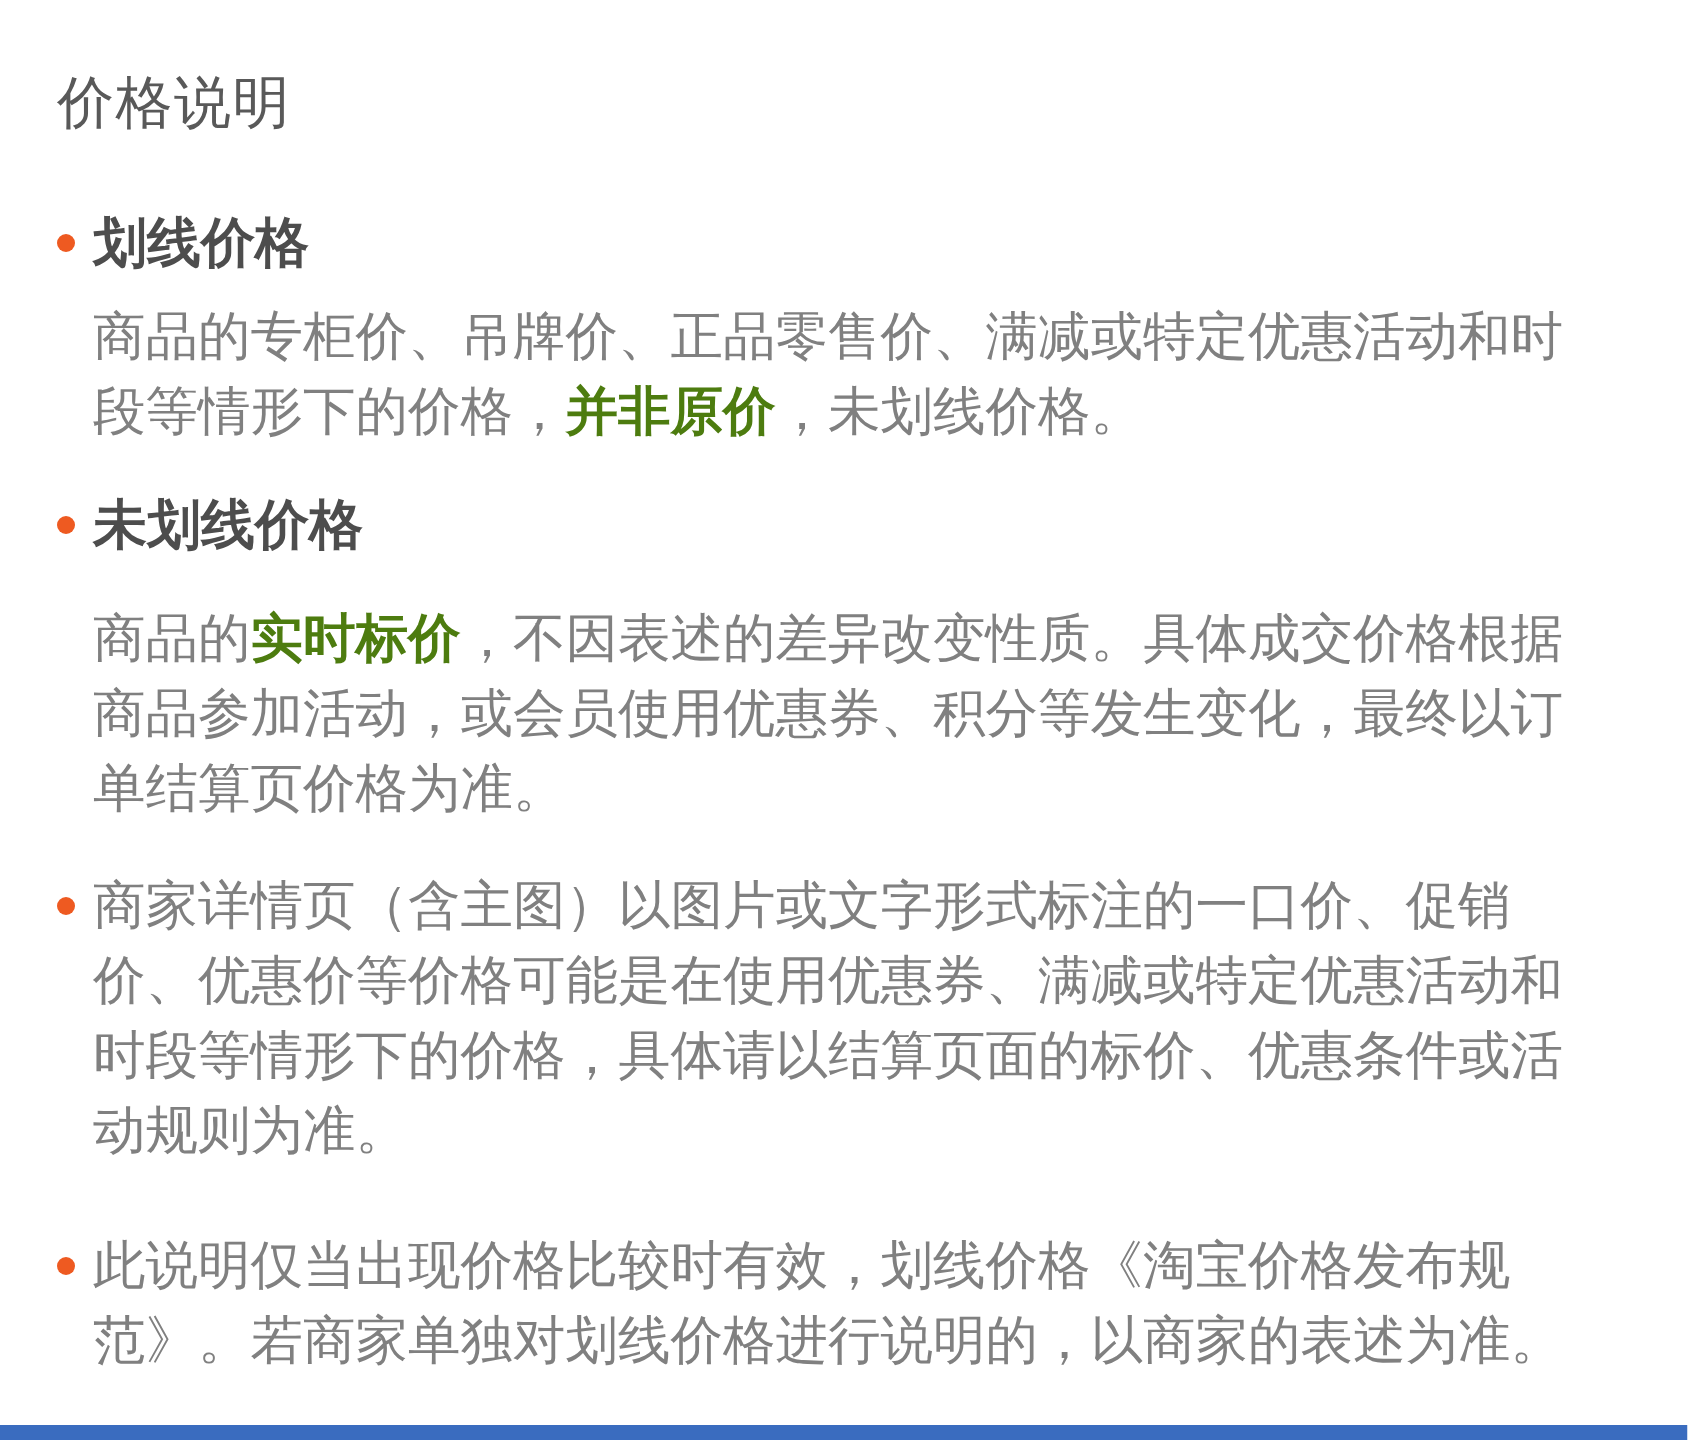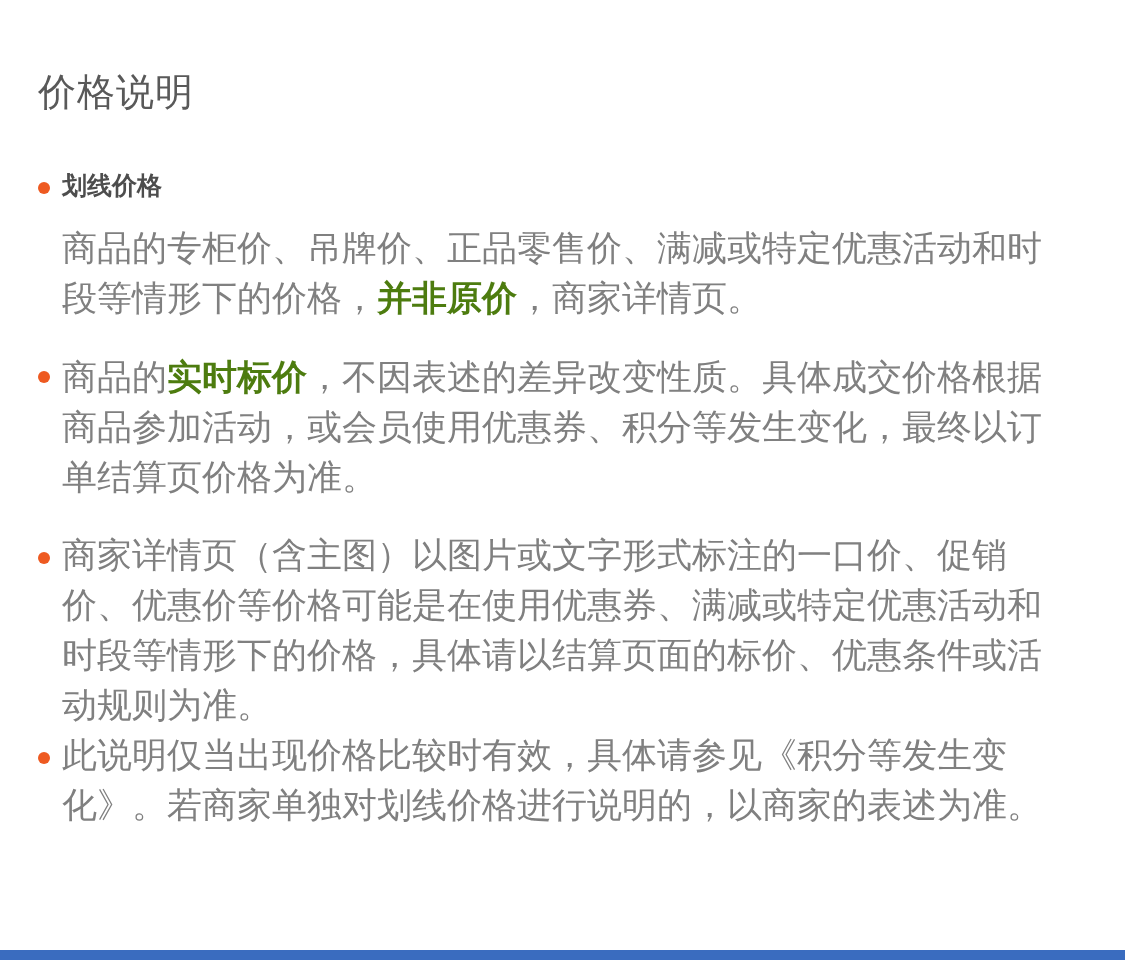--- a/index.html
+++ b/index.html
@@ -8,22 +8,21 @@
     background: #ffffff;
   }
   body {
     width: 1125px;
     height: 960px;
     position: relative;
     overflow: hidden;
     font-family: "Liberation Sans", "DejaVu Sans", sans-serif;
   }
   .page {
-    padding: 72px 0 0 38px;
-    font-family: Liberation Mono, monospace;
+    padding: 46px 0 0 38px;
   }
   .title {
     margin: 0 0 48px 0;
     font-size: 38px;
     line-height: 46px;
     font-weight: 400;
     color: #595959;
     letter-spacing: 1px;
   }
   .item {
@@ -36,73 +35,74 @@
     left: 0;
     width: 12px;
     height: 12px;
     border-radius: 50%;
     background: #ee5a21;
   }
   .dot-heading { top: 16px; }
   .dot-para    { top: 19px; }
   .heading {
     margin: 0 0 16px 0;
-    font-size: 25px;
+    font-size: 36px;
     line-height: 44px;
     font-weight: 700;
     color: #4d4d4d;
   }
   .para {
     margin: 0;
     font-size: 35px;
     line-height: 50px;
     color: #808080;
     line-break: strict;
     overflow-wrap: normal;
     text-align: left;
   }
   .para strong {
     font-weight: 700;
     color: #4d7c0f;
   }
   #sec-strikethrough .para { margin-bottom: 28px; }
   #sec-unstrikethrough .para { margin-bottom: 28px; margin-top: 29px; }
-  #note-merchant-detail { }
+  #note-merchant-detail { margin-bottom: 40px; }
   .footer-bar {
     position: absolute;
     left: 0;
     bottom: 0;
     width: 100%;
     height: 10px;
     background: #3a6cbf;
   }
 </style>
 </head>
 <body>
 
 <main class="page">
 
   <h1 class="title">价格说明</h1>
 
   <section id="sec-strikethrough" class="item titled">
     <span class="dot dot-heading"></span>
     <h2 class="heading">划线价格</h2>
-    <p class="para"><span>商品的专柜价、吊牌价、正品零售价、满减或特定优惠活动和时段等情形下的价格，</span><strong>并非原价</strong><span>，商家详情页。</span></p>
+    <p class="para"><span>商品的专柜价、吊牌价、正品零售价、满减或特定优惠活动和时段等情形下的价格，</span><strong>并非原价</strong><span>，未划线价格。</span></p>
   </section>
 
   <section id="sec-unstrikethrough" class="item titled">
     <span class="dot dot-heading"></span>
+    <h2 class="heading">未划线价格</h2>
     <p class="para"><span>商品的</span><strong>实时标价</strong><span>，不因表述的差异改变性质。具体成交价格根据商品参加活动，或会员使用优惠券、积分等发生变化，最终以订单结算页价格为准。</span></p>
   </section>
 
   <section id="note-merchant-detail" class="item plain">
     <span class="dot dot-para"></span>
     <p class="para"><span>商家详情页（含主图）以图片或文字形式标注的一口价、促销价、优惠价等价格可能是在使用优惠券、满减或特定优惠活动和时段等情形下的价格，具体请以结算页面的标价、优惠条件或活动规则为准。</span></p>
   </section>
 
   <section id="note-validity" class="item plain">
     <span class="dot dot-para"></span>
-    <p class="para"><span>此说明仅当出现价格比较时有效，具体请参见《积分等发生变化》。若商家单独对划线价格进行说明的，以商家的表述为准。</span></p>
+    <p class="para"><span>此说明仅当出现价格比较时有效，划线价格《淘宝价格发布规范》。若商家单独对划线价格进行说明的，以商家的表述为准。</span></p>
   </section>
 
 </main>
 
 <div class="footer-bar"></div>
 
 </body></html>

